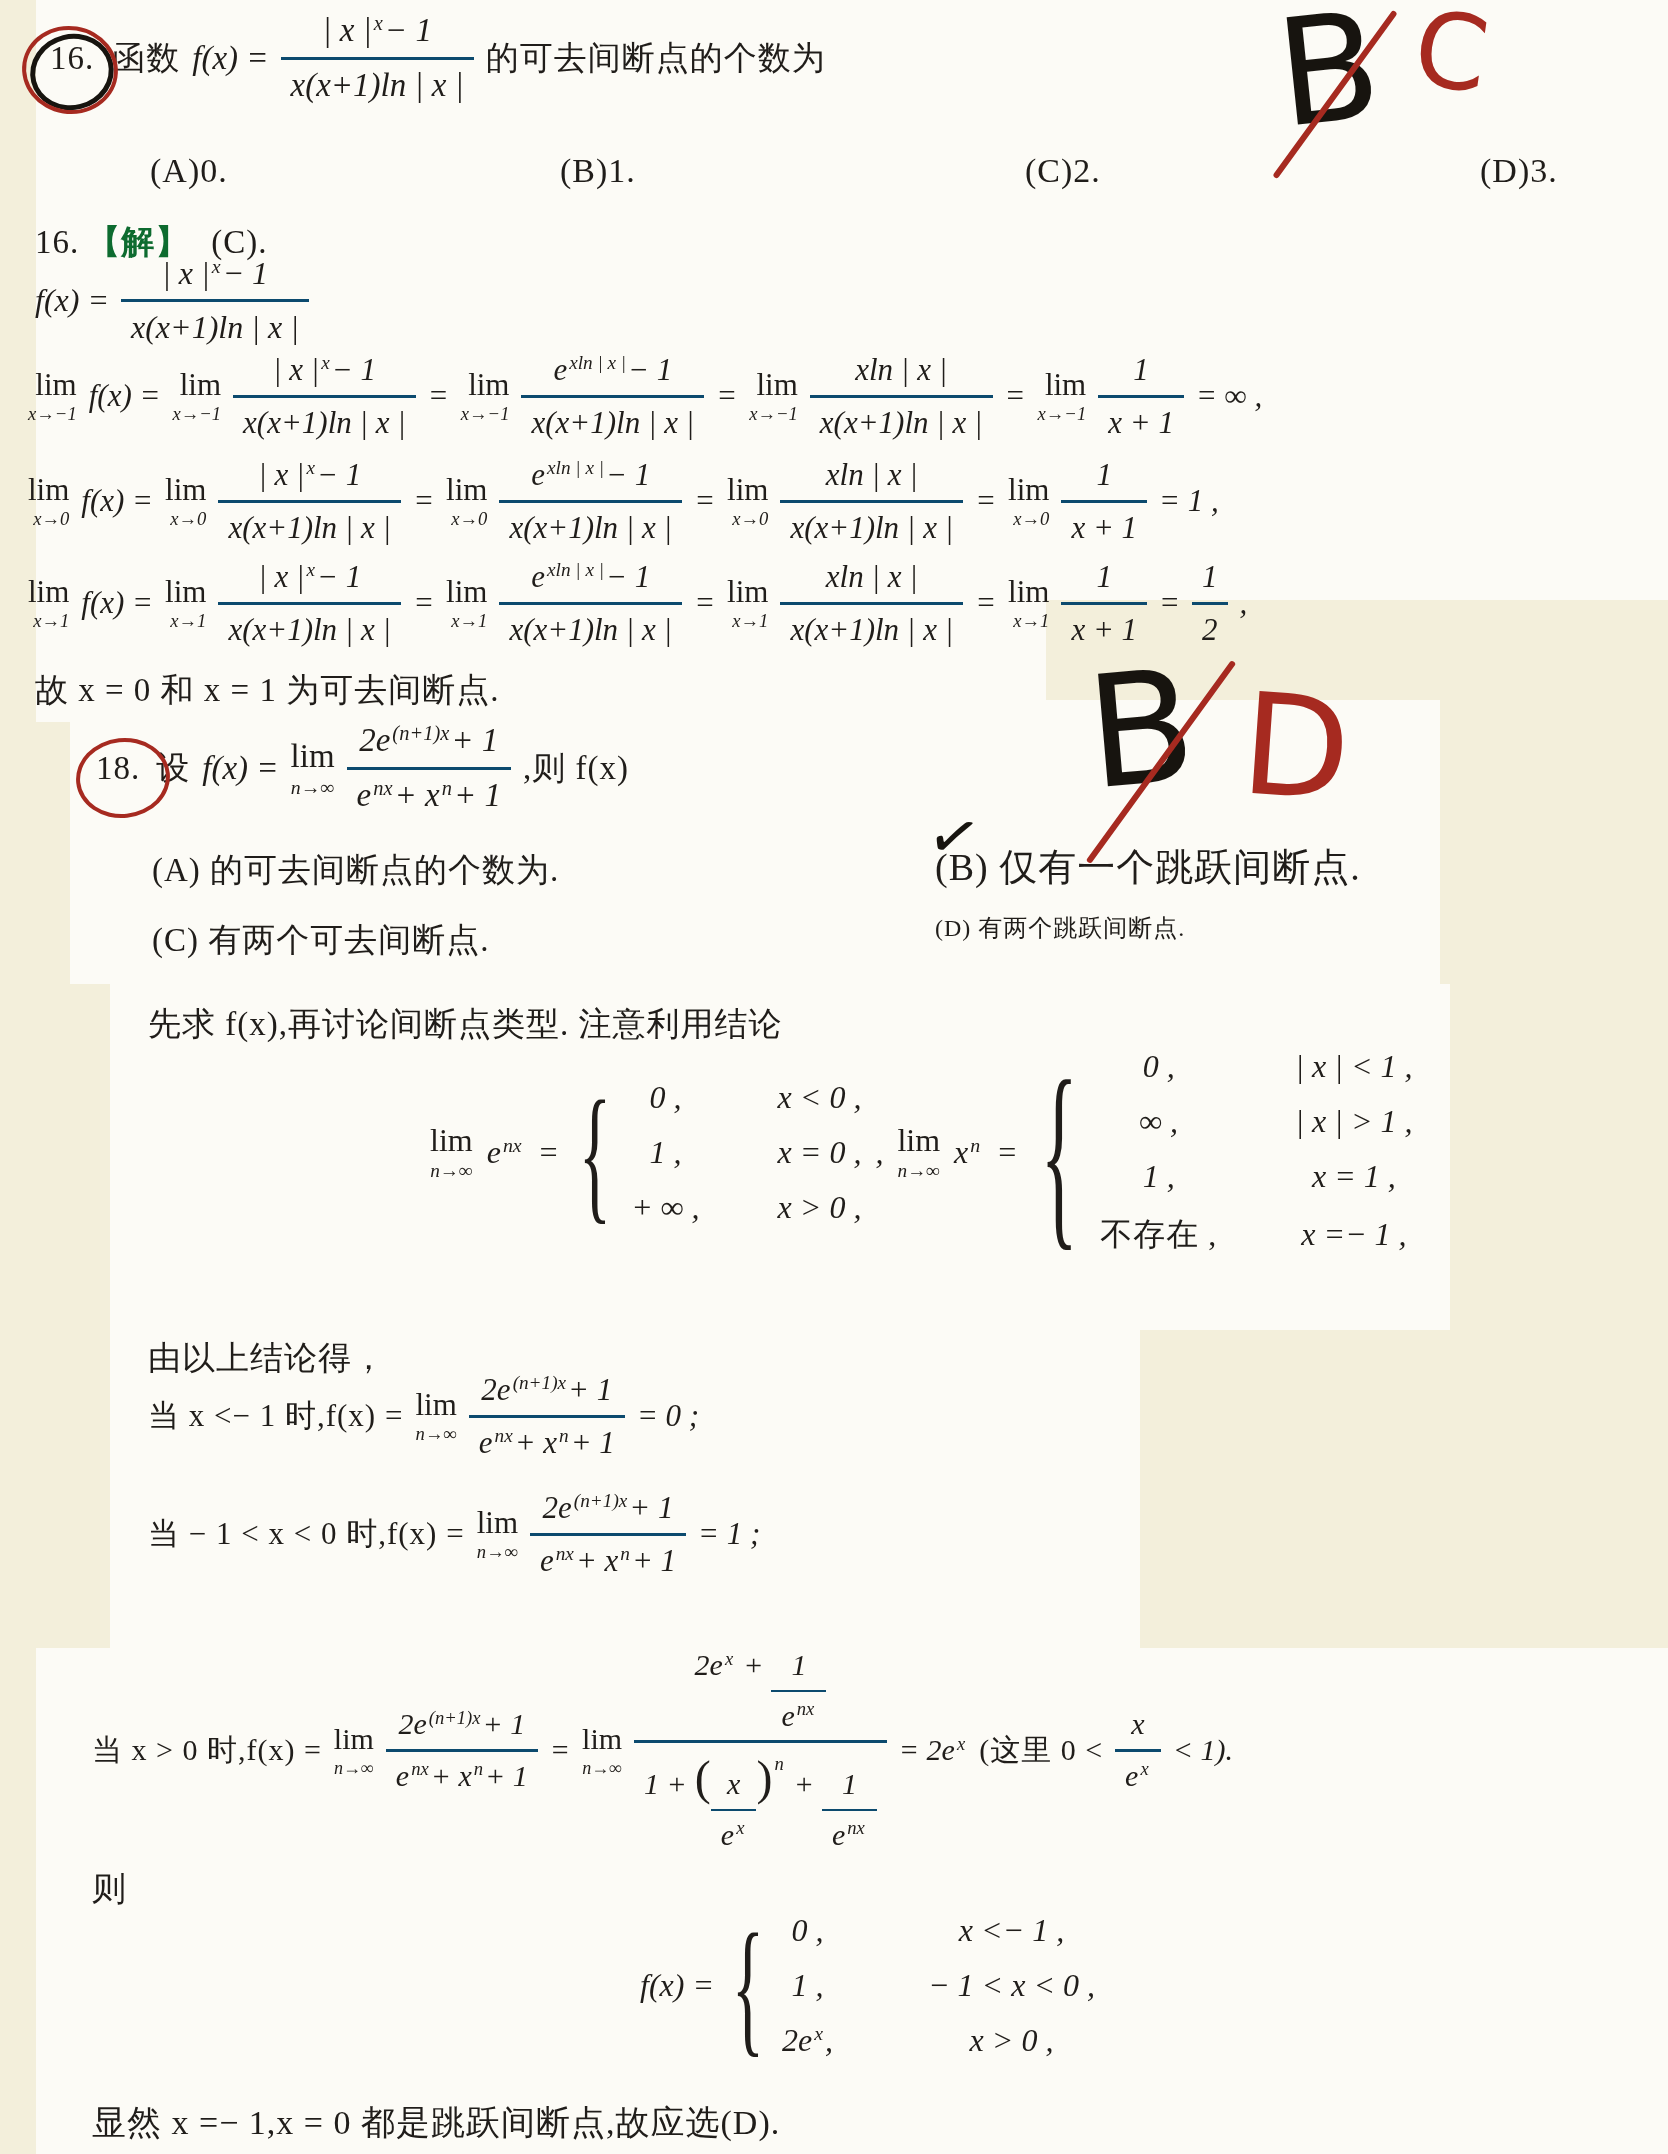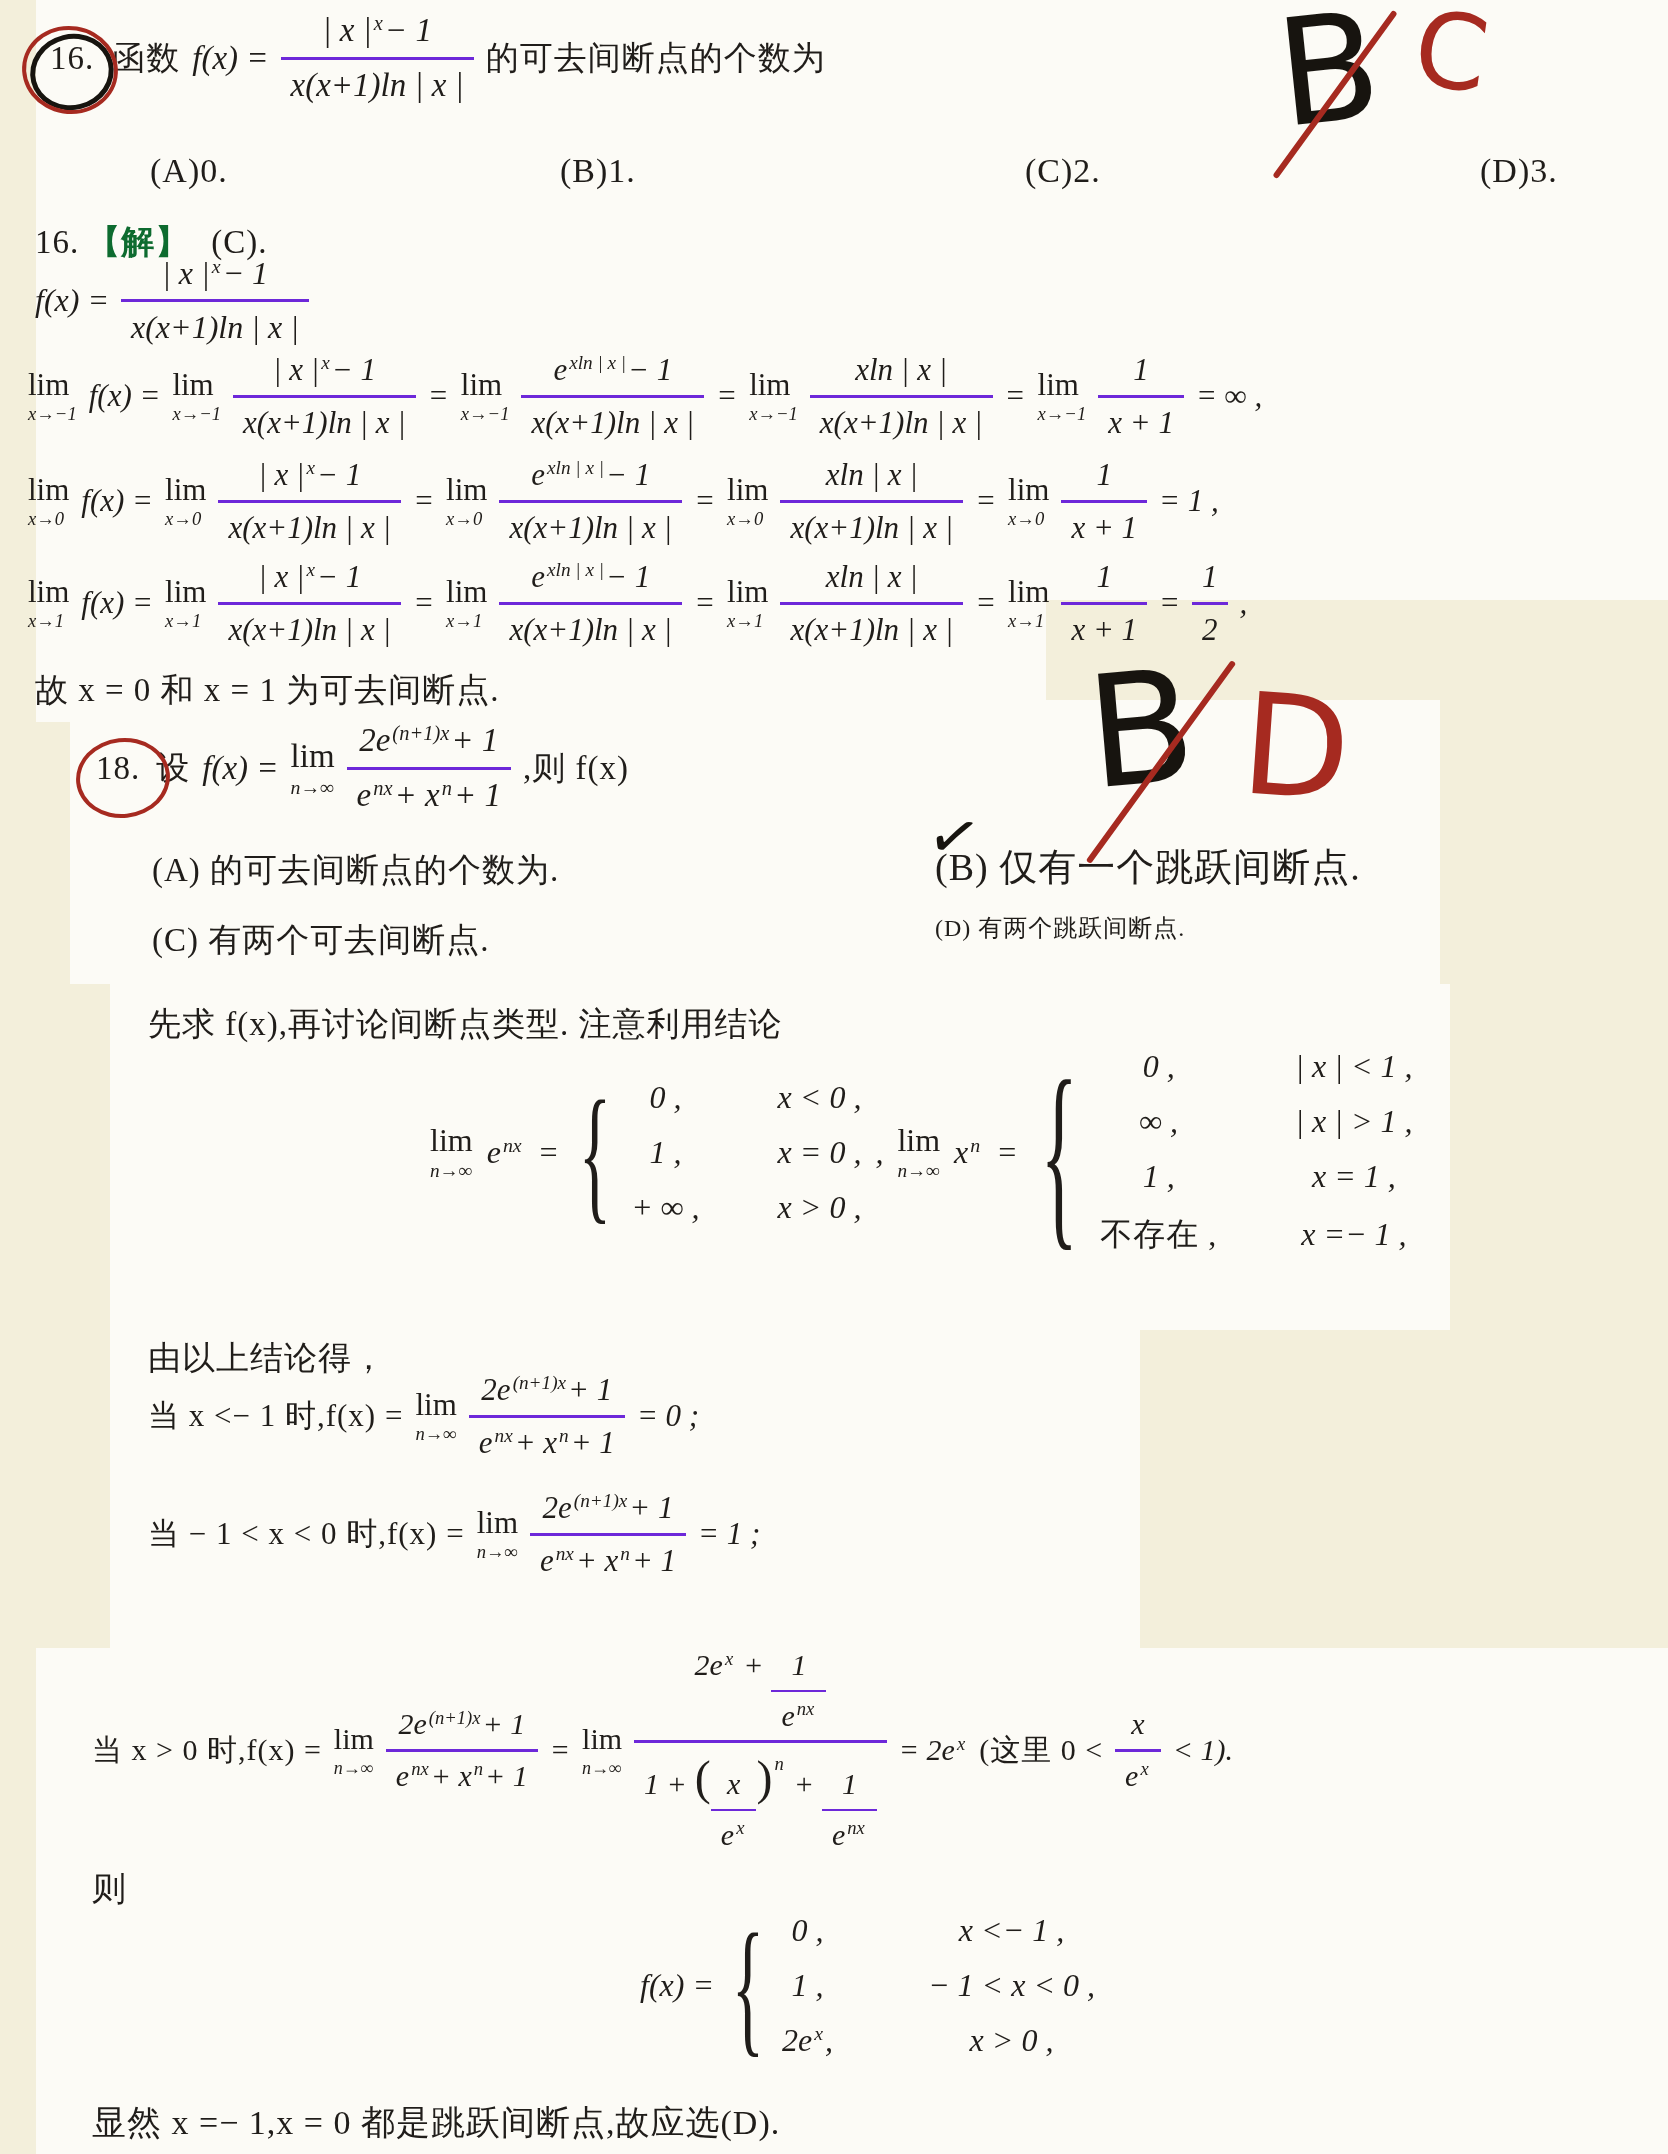--- a/index.html
+++ b/index.html
@@ -10,23 +10,23 @@
     color:#201d1a;
   }
   .block { position:absolute; background:#fcfbf6; }
   .abs { position:absolute;text-align:center; }
   .mline { position:absolute; display:flex; align-items:center; white-space:nowrap; gap:12px; }
   .m  { font-style:italic; }
   .cn { font-style:normal; letter-spacing:1px; }
   .row { display:inline-flex; align-items:baseline; }
   .frac { display:inline-flex; flex-direction:column; align-items:center; text-align:center; line-height:1.15; }
   .frac > .num { padding:0 10px 7px; display:inline-flex; align-items:baseline; justify-content:center; }
-  .frac > .den { border-top:3px solid #6d28d9; padding:7px 10px 0; display:inline-flex; align-items:baseline; justify-content:center; }
+  .frac > .den { border-top:3px solid #0c4a6e; padding:7px 10px 0; display:inline-flex; align-items:baseline; justify-content:center; }
   .frac .frac > .den { border-top-width:2px; }
-  .lim { display:inline-flex; flex-direction:column; align-items:flex-start; line-height:1; }
+  .lim { display:inline-flex; flex-direction:column; align-items:flex-end; line-height:1; }
   .lim .w { font-style:normal; }
   .lim .under { font-size:0.6em; margin-top:5px; font-style:italic; }
   .s { font-size:0.62em; position:relative; top:-0.55em; margin:0 2px; font-style:italic; }
   .case-grid { display:grid; grid-template-columns:auto auto; column-gap:78px; row-gap:18px; justify-items:center; align-items:baseline; }
   .brace { font-weight:400; line-height:0.8; font-style:normal; }
   .brace3 { font-size:150px; transform:scaleX(0.45); margin:0 -14px; }
   .brace4 { font-size:205px; transform:scaleX(0.38); margin:0 -22px; }
   .green { color:#0d6b2f; font-weight:bold; }
   .hw { position:absolute; font-family:"DejaVu Sans",sans-serif; line-height:1; }
   .hw-ink { color:#17140f; }

